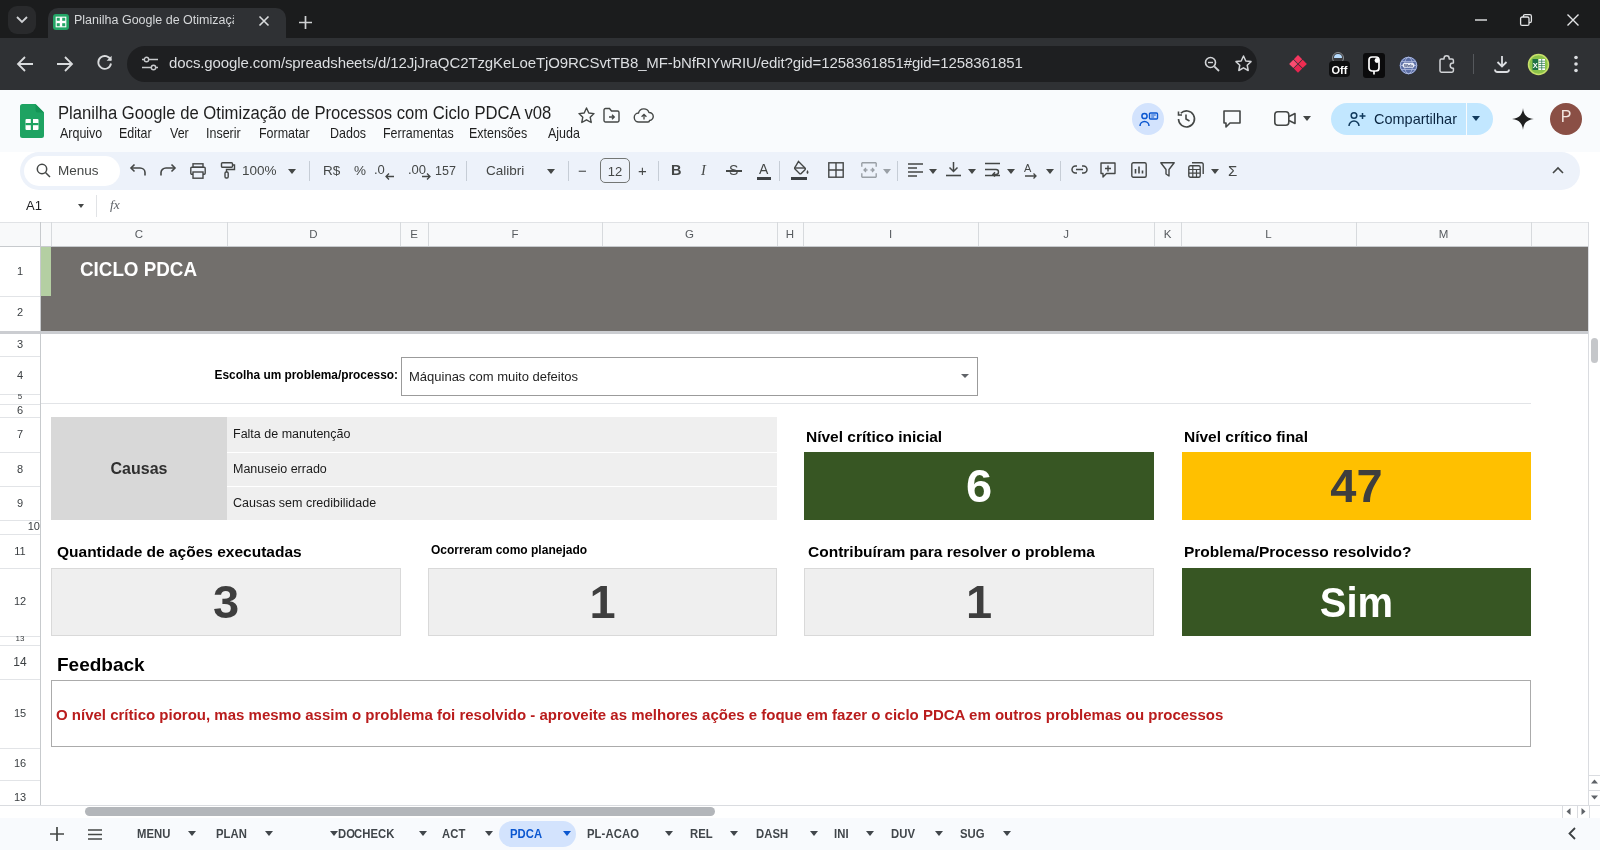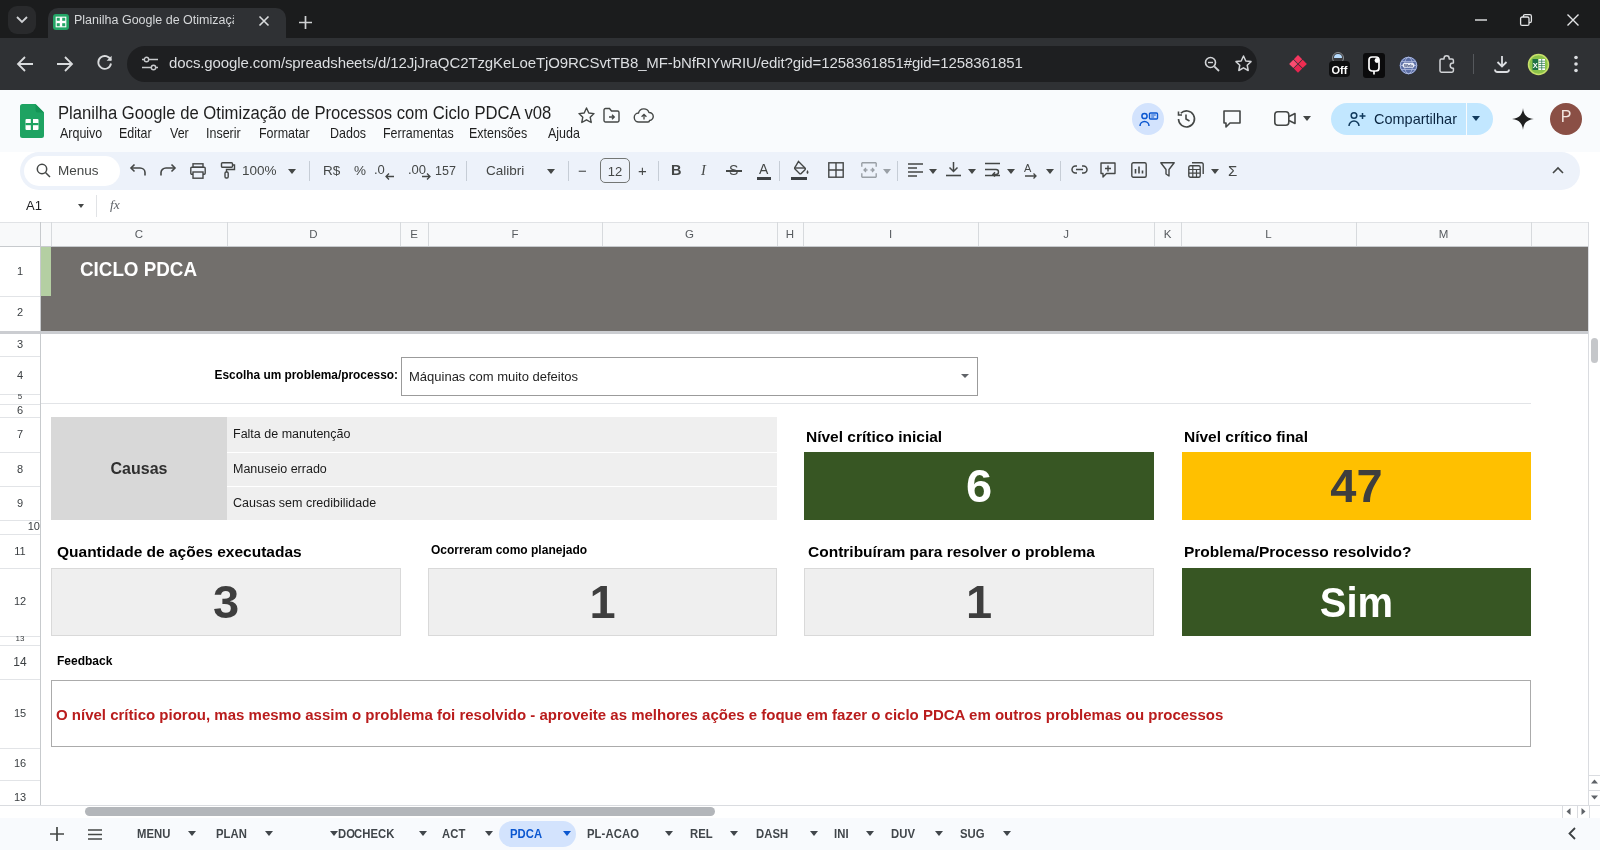--- a/index.html
+++ b/index.html
@@ -385,21 +385,21 @@
 <div class="abs" style="left:808px;top:543px;font-size:15.5px;font-weight:bold;color:#000;">Contribuíram para resolver o problema</div>
 <div class="abs" style="left:1184px;top:543px;font-size:15.5px;font-weight:bold;color:#000;">Problema/Processo resolvido?</div>
 <div class="abs" style="left:51px;top:568px;width:350px;height:68px;background:#efefef;border:1px solid #d9d9d9;"></div>
 <div class="abs" style="left:51px;top:578px;width:350px;font-size:47px;font-weight:bold;color:#3e3e3e;text-align:center;line-height:48px;">3</div>
 <div class="abs" style="left:428px;top:568px;width:349px;height:68px;background:#efefef;border:1px solid #d9d9d9;"></div>
 <div class="abs" style="left:428px;top:578px;width:349px;font-size:47px;font-weight:bold;color:#3e3e3e;text-align:center;line-height:48px;">1</div>
 <div class="abs" style="left:804px;top:568px;width:350px;height:68px;background:#efefef;border:1px solid #d9d9d9;"></div>
 <div class="abs" style="left:804px;top:578px;width:350px;font-size:47px;font-weight:bold;color:#3e3e3e;text-align:center;line-height:48px;">1</div>
 <div class="abs" style="left:1182px;top:568px;width:349px;height:68px;background:#375623;"></div>
 <div class="abs" style="left:1182px;top:580px;width:349px;font-size:43px;font-weight:bold;color:#fff;text-align:center;line-height:44px;transform:scaleX(0.93);transform-origin:50% 50%;">Sim</div>
-<div class="abs" style="left:57px;top:654px;font-size:12px;font-weight:bold;color:#000;">Feedback</div>
+<div class="abs" style="left:57px;top:654px;font-size:19px;font-weight:bold;color:#000;">Feedback</div>
 <div class="abs" style="left:51px;top:680px;width:1480px;height:67px;background:#fff;border:1px solid #ababab;"></div>
 <div class="abs" style="left:56px;top:706px;font-size:15px;font-weight:bold;color:#b91c1c;white-space:nowrap;">O nível crítico piorou, mas mesmo assim o problema foi resolvido - aproveite as melhores ações e foque em fazer o ciclo PDCA em outros problemas ou processos</div>
 <div class="abs" style="left:1588px;top:222px;width:12px;height:583px;background:#fff;border-left:1px solid #dadce0;"></div>
 <div class="abs" style="left:1591px;top:338px;width:7px;height:25px;background:#c5c7ca;border-radius:4px;"></div>
 <div class="abs" style="left:1589px;top:775px;width:11px;height:1px;background:#dadce0;"></div>
 <div class="abs" style="left:1589px;top:790px;width:11px;height:1px;background:#dadce0;"></div>
 <svg style="left:1591px;top:779px;" width="7" height="5">
     <path d="M0 4.5 L3.5 0.5 L7 4.5 Z" fill="#5f6368"></path>
   </svg>
 <svg style="left:1591px;top:795px;" width="7" height="5">

